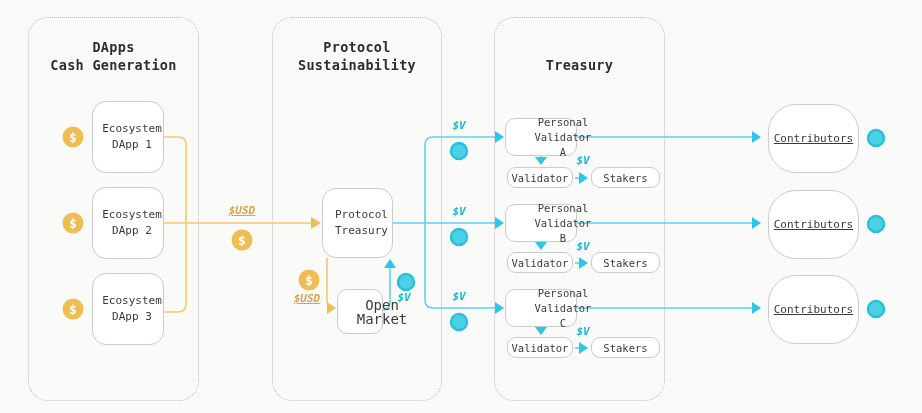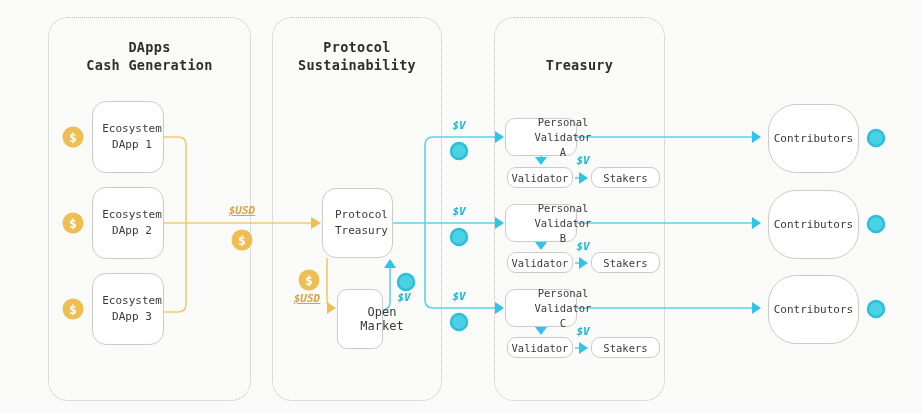--- a/index.html
+++ b/index.html
@@ -29,21 +29,21 @@
     border:1px solid var(--node_border,#CBCBCB);
     display:flex;align-items:center;justify-content:center;
     text-align:center;white-space:pre-line;
     box-sizing:border-box;
     font-size:11px;line-height:16px;font-weight:500;color:#3a3a3a;
     z-index:2;
   }
   .r14{border-radius:14px;padding-left:8px;}
   .r10{border-radius:10px;padding-left:44px;}
   .r9{border-radius:9px;}
-  .r17{border-radius:28px;}
+  .r17{border-radius:28px;text-decoration:underline;}
   .edge-label{
     position:absolute;width:60px;text-align:center;z-index:3;
     font-size:11px;font-style:italic;font-weight:bold;letter-spacing:0;
   }
   .lbl-gold{color:var(--gold_text,#D5A348);text-decoration:underline;}
   .lbl-cyan{color:var(--cyan_text,#15B7D6);}
   #edges{position:absolute;left:0;top:0;z-index:1;}
   .coin-glyph{
     font-family:"DejaVu Sans Mono","Liberation Mono",monospace;
     font-size:13px;font-weight:bold;fill:#fff;
@@ -124,42 +124,42 @@
         <circle cx="242" cy="240" r="10.5" style="fill:var(--gold_strong)"></circle>
         <text class="coin-glyph" x="242" y="244.5" text-anchor="middle">$</text>
       </g>
       <g>
         <circle cx="309" cy="280" r="10.5" style="fill:var(--gold_strong)"></circle>
         <text class="coin-glyph" x="309" y="284.5" text-anchor="middle">$</text>
       </g>
     </g>
   </svg>
 
-  <div class="container" style="left:48px;width:203px">
+  <div class="container" style="left:28px;width:171px">
     <div class="section-title">DApps
 Cash Generation</div>
   </div>
   <div class="container" style="left:272px;width:170px">
     <div class="section-title">Protocol
 Sustainability</div>
   </div>
   <div class="container" style="left:494px;width:171px">
     <div class="section-title">Treasury</div>
   </div>
 
   <div class="node r14" style="left:92px;top:101px;width:72px;height:72px">Ecosystem
 DApp 1</div>
   <div class="node r14" style="left:92px;top:187px;width:72px;height:72px">Ecosystem
 DApp 2</div>
   <div class="node r14" style="left:92px;top:273px;width:72px;height:72px">Ecosystem
 DApp 3</div>
 
   <div class="node r14" style="left:322px;top:188px;width:71px;height:70px">Protocol
 Treasury</div>
-  <div class="node r10" style="left:337px;top:289px;width:41px;height:60px;font-size:12px;line-height:14px">Open
+  <div class="node r10" style="left:337px;top:289px;width:41px;height:45px;font-size:14px;line-height:14px">Open
 Market</div>
 
   <div class="node r10" style="left:505px;top:118px;width:72px;height:38px;font-size:10.5px;line-height:15px">Personal
 Validator A</div>
   <div class="node r10" style="left:505px;top:204px;width:72px;height:38px;font-size:10.5px;line-height:15px">Personal
 Validator B</div>
   <div class="node r10" style="left:505px;top:289px;width:72px;height:38px;font-size:10.5px;line-height:15px">Personal
 Validator C</div>
 
   <div class="node r9" style="left:507px;top:167px;width:66px;height:21px;font-size:10.5px">Validator</div>

